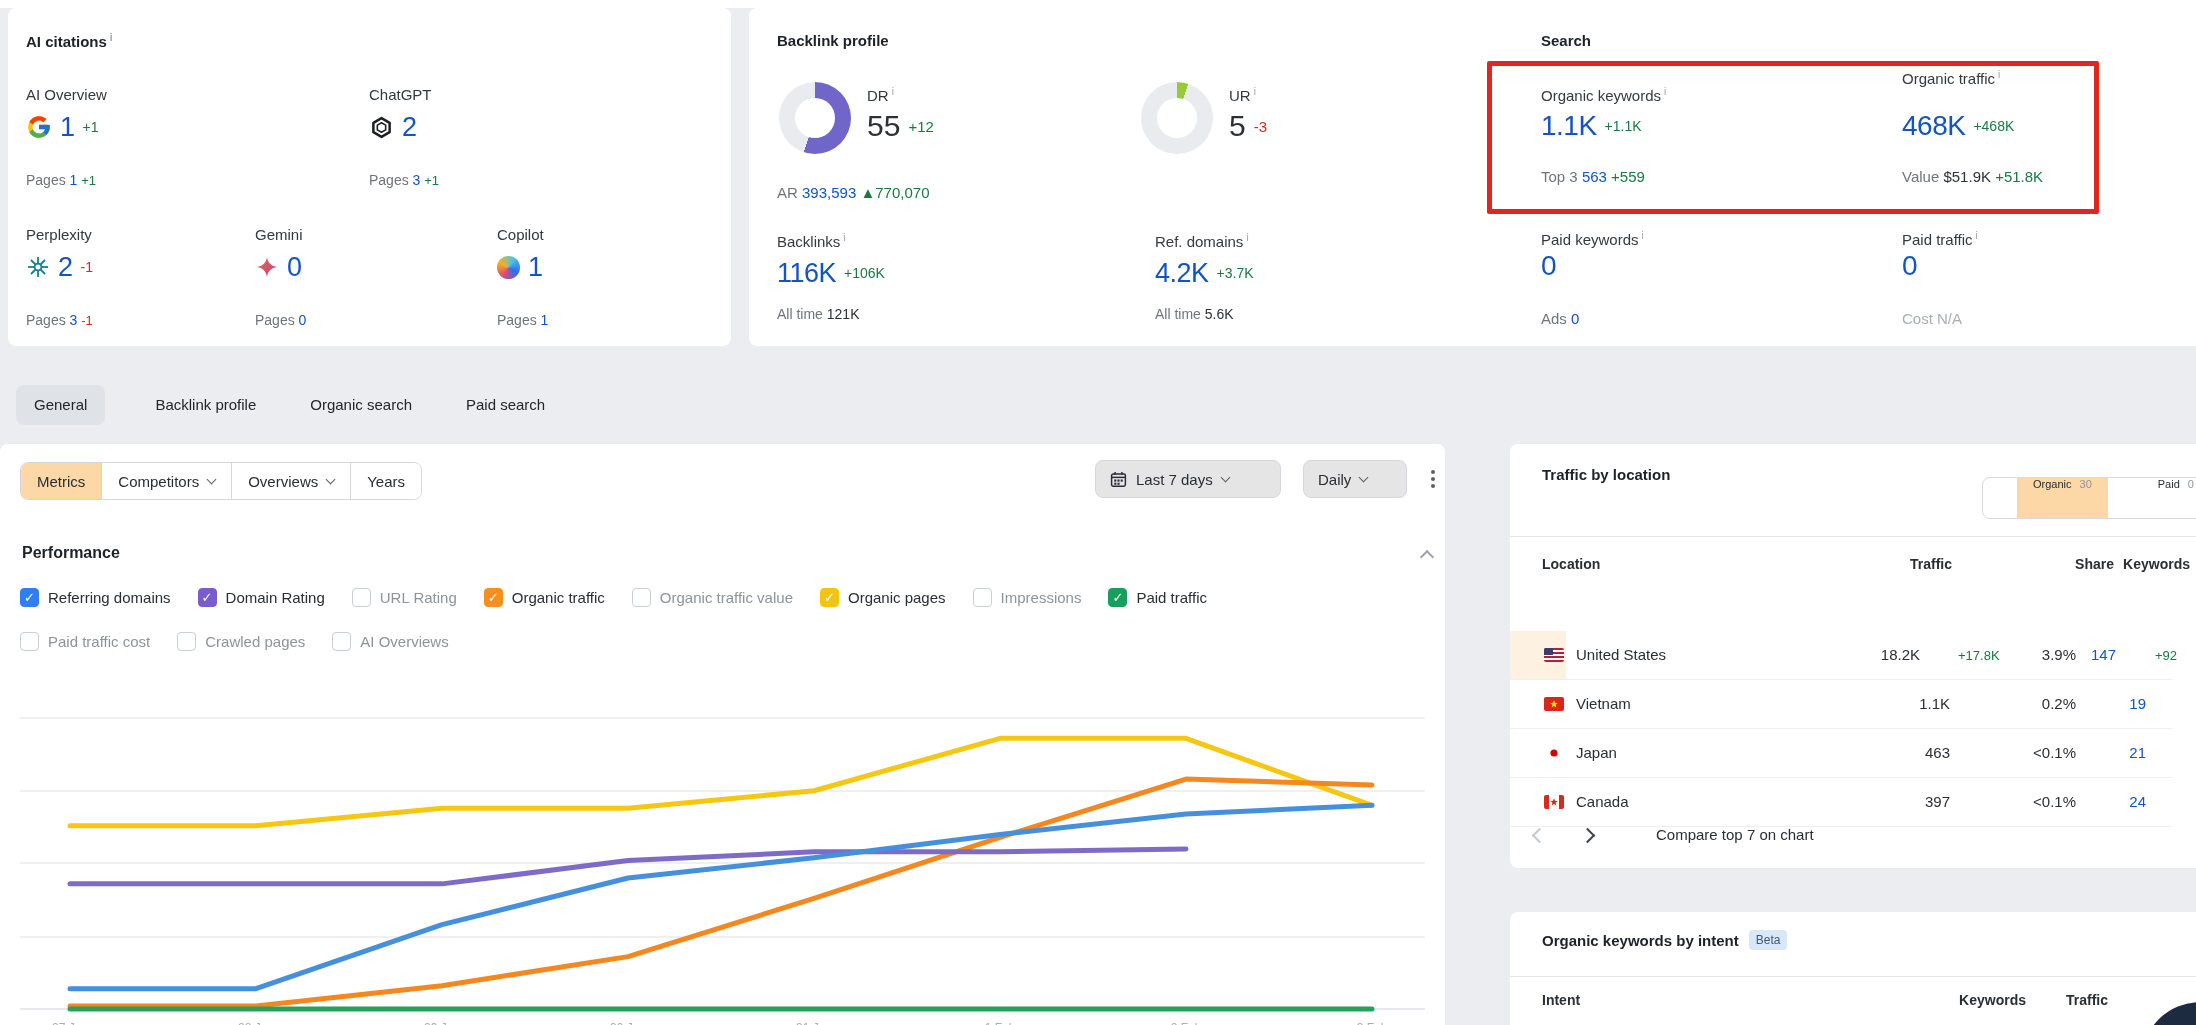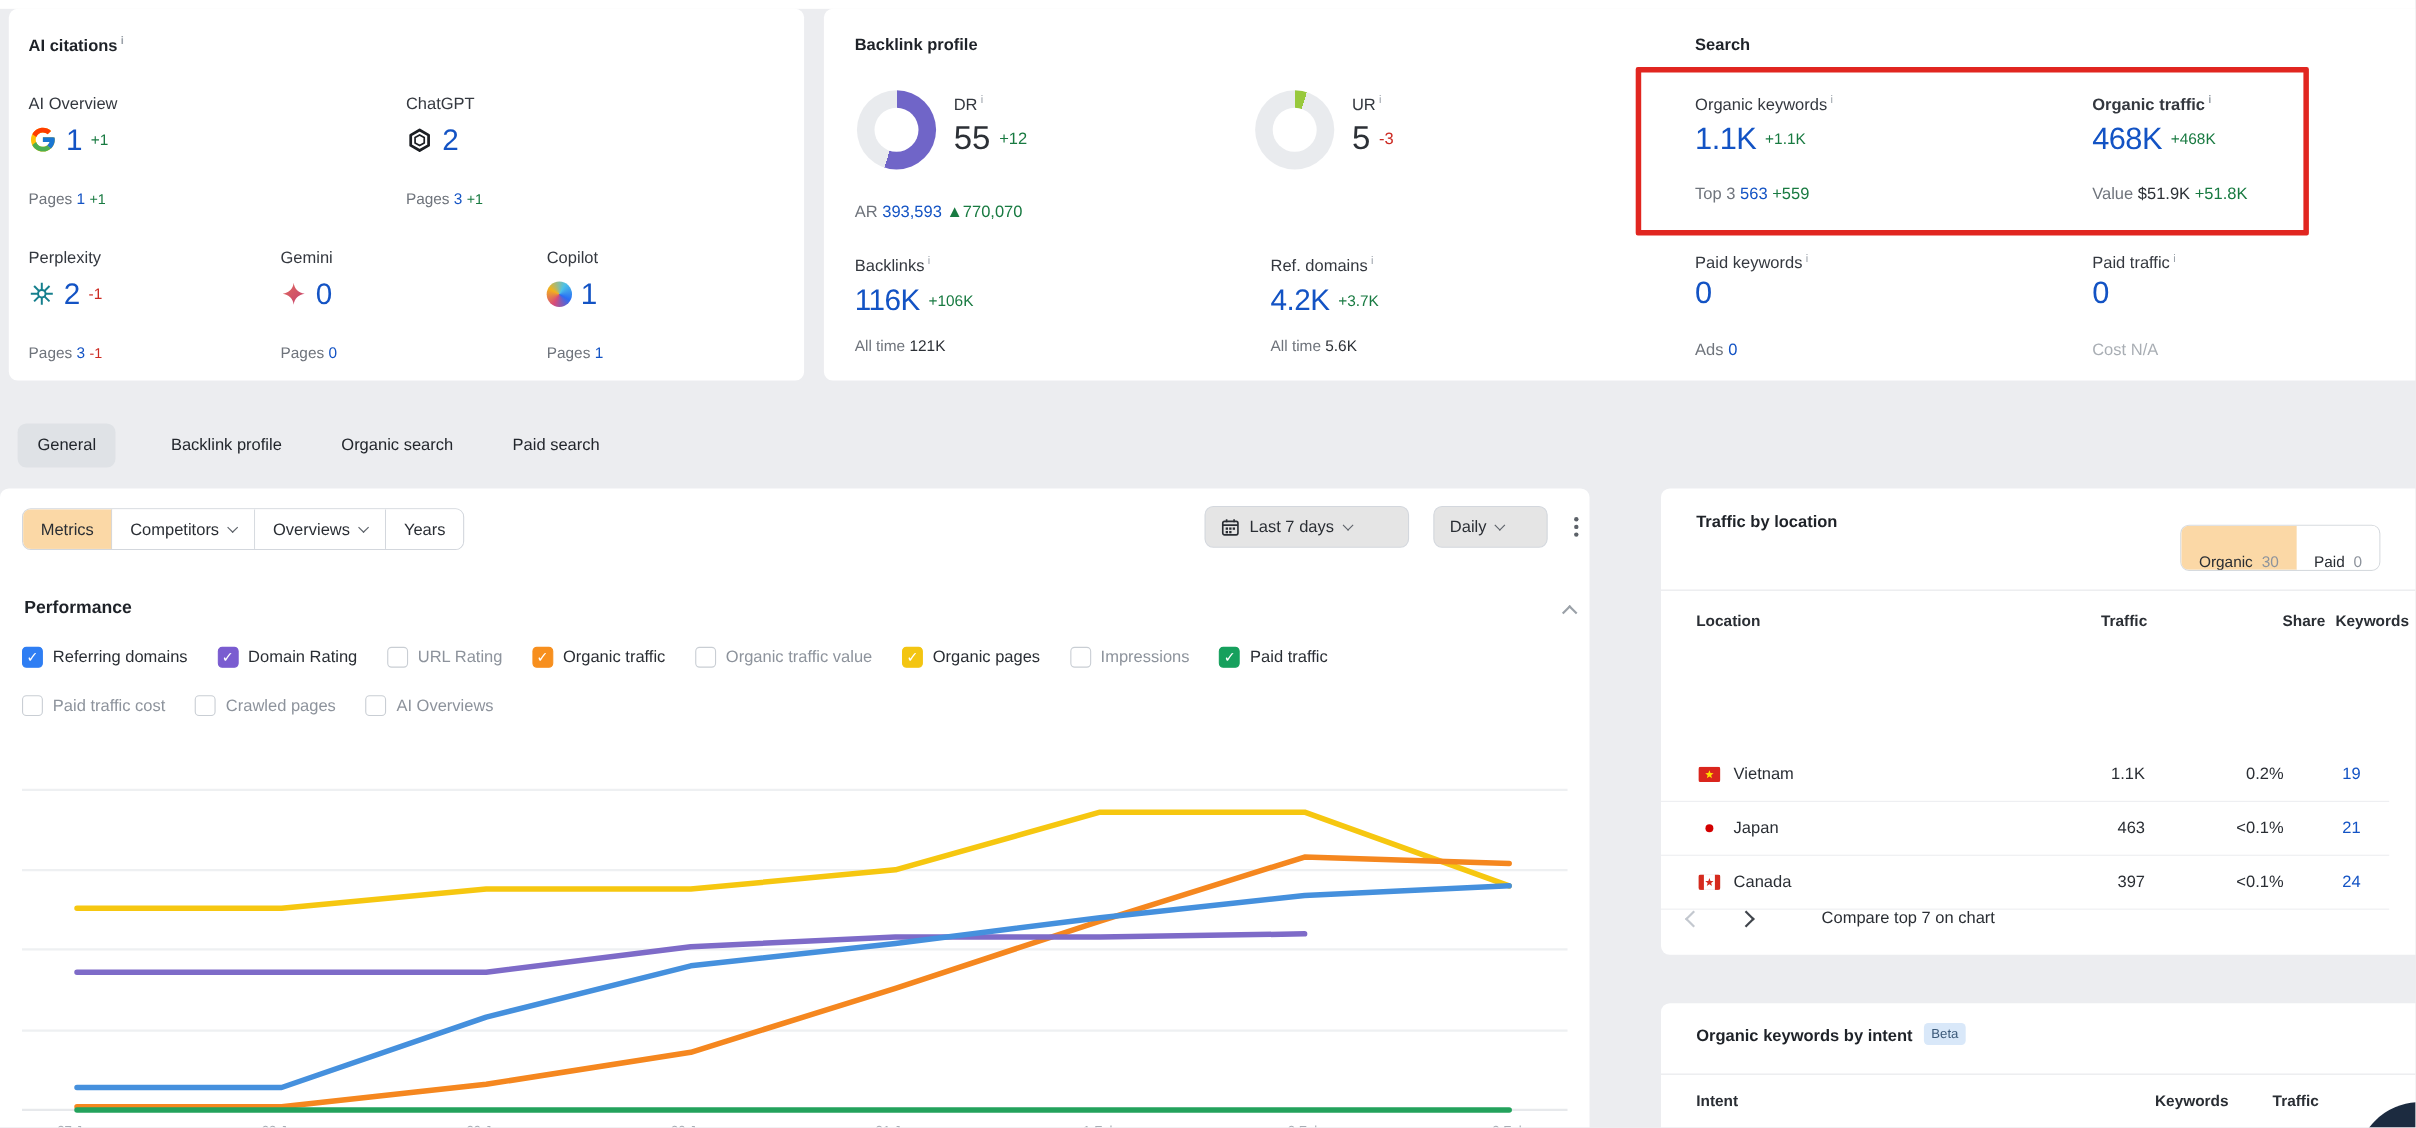--- a/index.html
+++ b/index.html
@@ -59,21 +59,21 @@
   .loc-row { position:absolute; left:0; width:662px; height:49px; border-bottom:1px solid #edeef1; cursor:pointer; }
   .loc-row .name { position:absolute; left:66px; top:15px; font-size:15px; color:#2a2e34; }
   .loc-row .flag { position:absolute; left:34px; top:17px; }
   .loc-row .traffic { position:absolute; right:222px; top:15px; font-size:15px; color:#2a2e34; }
   .loc-row .tdelta { position:absolute; left:448px; top:17px; font-size:13px; color:#187a41; }
   .loc-row .share { position:absolute; right:96px; top:15px; font-size:15px; color:#2a2e34; }
   .loc-row .kw { position:absolute; right:26px; top:15px; font-size:15px; color:#1353c4; }
   .loc-row .kwdelta { position:absolute; left:645px; top:17px; font-size:13px; color:#187a41; }
   .hl { background:#fdf1e2; }
   .toggle-group { position:absolute; left:472px; top:33px; height:42px; display:flex; border:1px solid #d6dade; border-radius:8px; overflow:hidden; }
-  .toggle-seg { display:flex; align-items:flex-end; gap:8px; padding:0 16px; font-size:14px; color:#2a2e34; background:#fff; cursor:pointer; white-space:nowrap; }
+  .toggle-seg { display:flex; align-items:flex-start; gap:8px; padding:0 16px; font-size:11px; color:#2a2e34; background:#fff; cursor:pointer; white-space:nowrap;margin-left:34px; }
   .toggle-seg.active { background:#fbd8a6; }
   .toggle-seg .cnt { color:#8d939c; }
   .pg-chev { position:absolute; width:11px; height:11px; border-right:2.4px solid #40454c; border-bottom:2.4px solid #40454c; cursor:pointer; }
   .pg-prev { transform:rotate(135deg); border-color:#c3c8cf; }
   .pg-next { transform:rotate(-45deg); }
   .badge-beta { display:inline-block; background:#d9e8f9; color:#3c5a7a; font-size:12px; border-radius:4px; padding:3px 7px; margin-left:10px; vertical-align:2px; font-weight:normal; }
   .intercom { position:absolute; left:2142px; top:1002px; width:116px; height:116px; border-radius:50%; background:#1c2b40; cursor:pointer; }
   .flag-svg { border-radius:2px; display:block; }
 </style>
 </head>
@@ -213,21 +213,21 @@
     <div class="abs vrow" style="left:792px;top:100px;height:36px;">
       <span class="big-val" style="font-size:28px;">1.1K</span>
       <span class="delta-up">+1.1K</span>
     </div>
     <div class="abs" style="left:792px;top:160px;font-size:15px;">
       <span class="muted">Top 3</span>
       <span class="link-blue">563</span>
       <span class="delta-up" style="font-size:15px;">+559</span>
     </div>
 
-    <div class="abs lbl" style="left:1153px;top:78px;font-weight:bold;"><span>Organic traffic</span><sup class="inf">i</sup></div>
+    <div class="abs lbl" style="left:1153px;top:61px;"><span>Organic traffic</span><sup class="inf">i</sup></div>
     <div class="abs vrow" style="left:1153px;top:100px;height:36px;">
       <span class="big-val" style="font-size:28px;">468K</span>
       <span class="delta-up">+468K</span>
     </div>
     <div class="abs" style="left:1153px;top:160px;font-size:15px;">
       <span class="muted">Value</span>
       <span style="color:#2c3036;">$51.9K</span>
       <span class="delta-up" style="font-size:15px;">+51.8K</span>
     </div>
 
@@ -389,20 +389,39 @@
         </div>
     </div>
     <div class="divider" style="top:92px;"></div>
 
     <div class="abs th" style="left:32px;top:112px;">Location</div>
     <div class="abs th" style="right:258px;top:112px;">Traffic</div>
     <div class="abs th" style="right:96px;top:112px;">Share</div>
     <div class="abs th" style="right:20px;top:112px;">Keywords</div>
 
 
+    <div class="loc-row" style="top:187px;">
+      <span class="abs" style="left:0;top:0;width:56px;height:48px;background:#fdf1e2;"></span>
+      <svg class="flag flag-svg" width="20" height="14" viewBox="0 0 20 14">
+          <rect width="20" height="14" fill="#fff"></rect>
+          <g fill="#b22234">
+            <rect y="0" width="20" height="2"></rect>
+            <rect y="4" width="20" height="2"></rect>
+            <rect y="8" width="20" height="2"></rect>
+            <rect y="12" width="20" height="2"></rect>
+          </g>
+          <rect width="9" height="7" fill="#3c3b6e"></rect>
+        </svg>
+      <span class="name">United States</span>
+      <span class="traffic" style="right:252px;">18.2K</span>
+      <span class="tdelta">+17.8K</span>
+      <span class="share">3.9%</span>
+      <span class="kw" style="right:56px;">147</span>
+      <span class="kwdelta">+92</span>
+    </div>
 
     <div class="loc-row" style="top:236px;">
       <svg class="flag flag-svg" width="20" height="14" viewBox="0 0 20 14">
           <rect width="20" height="14" fill="#da251d"></rect>
           <polygon points="10,3.2 11,5.83 13.8,5.96 11.62,7.73 12.35,10.44 10,8.9 7.65,10.44 8.38,7.73 6.2,5.96 9,5.83" fill="#ffde00"></polygon>
         </svg>
       <span class="name">Vietnam</span>
       <span class="traffic">1.1K</span>
       <span class="share">0.2%</span>
       <span class="kw">19</span>

